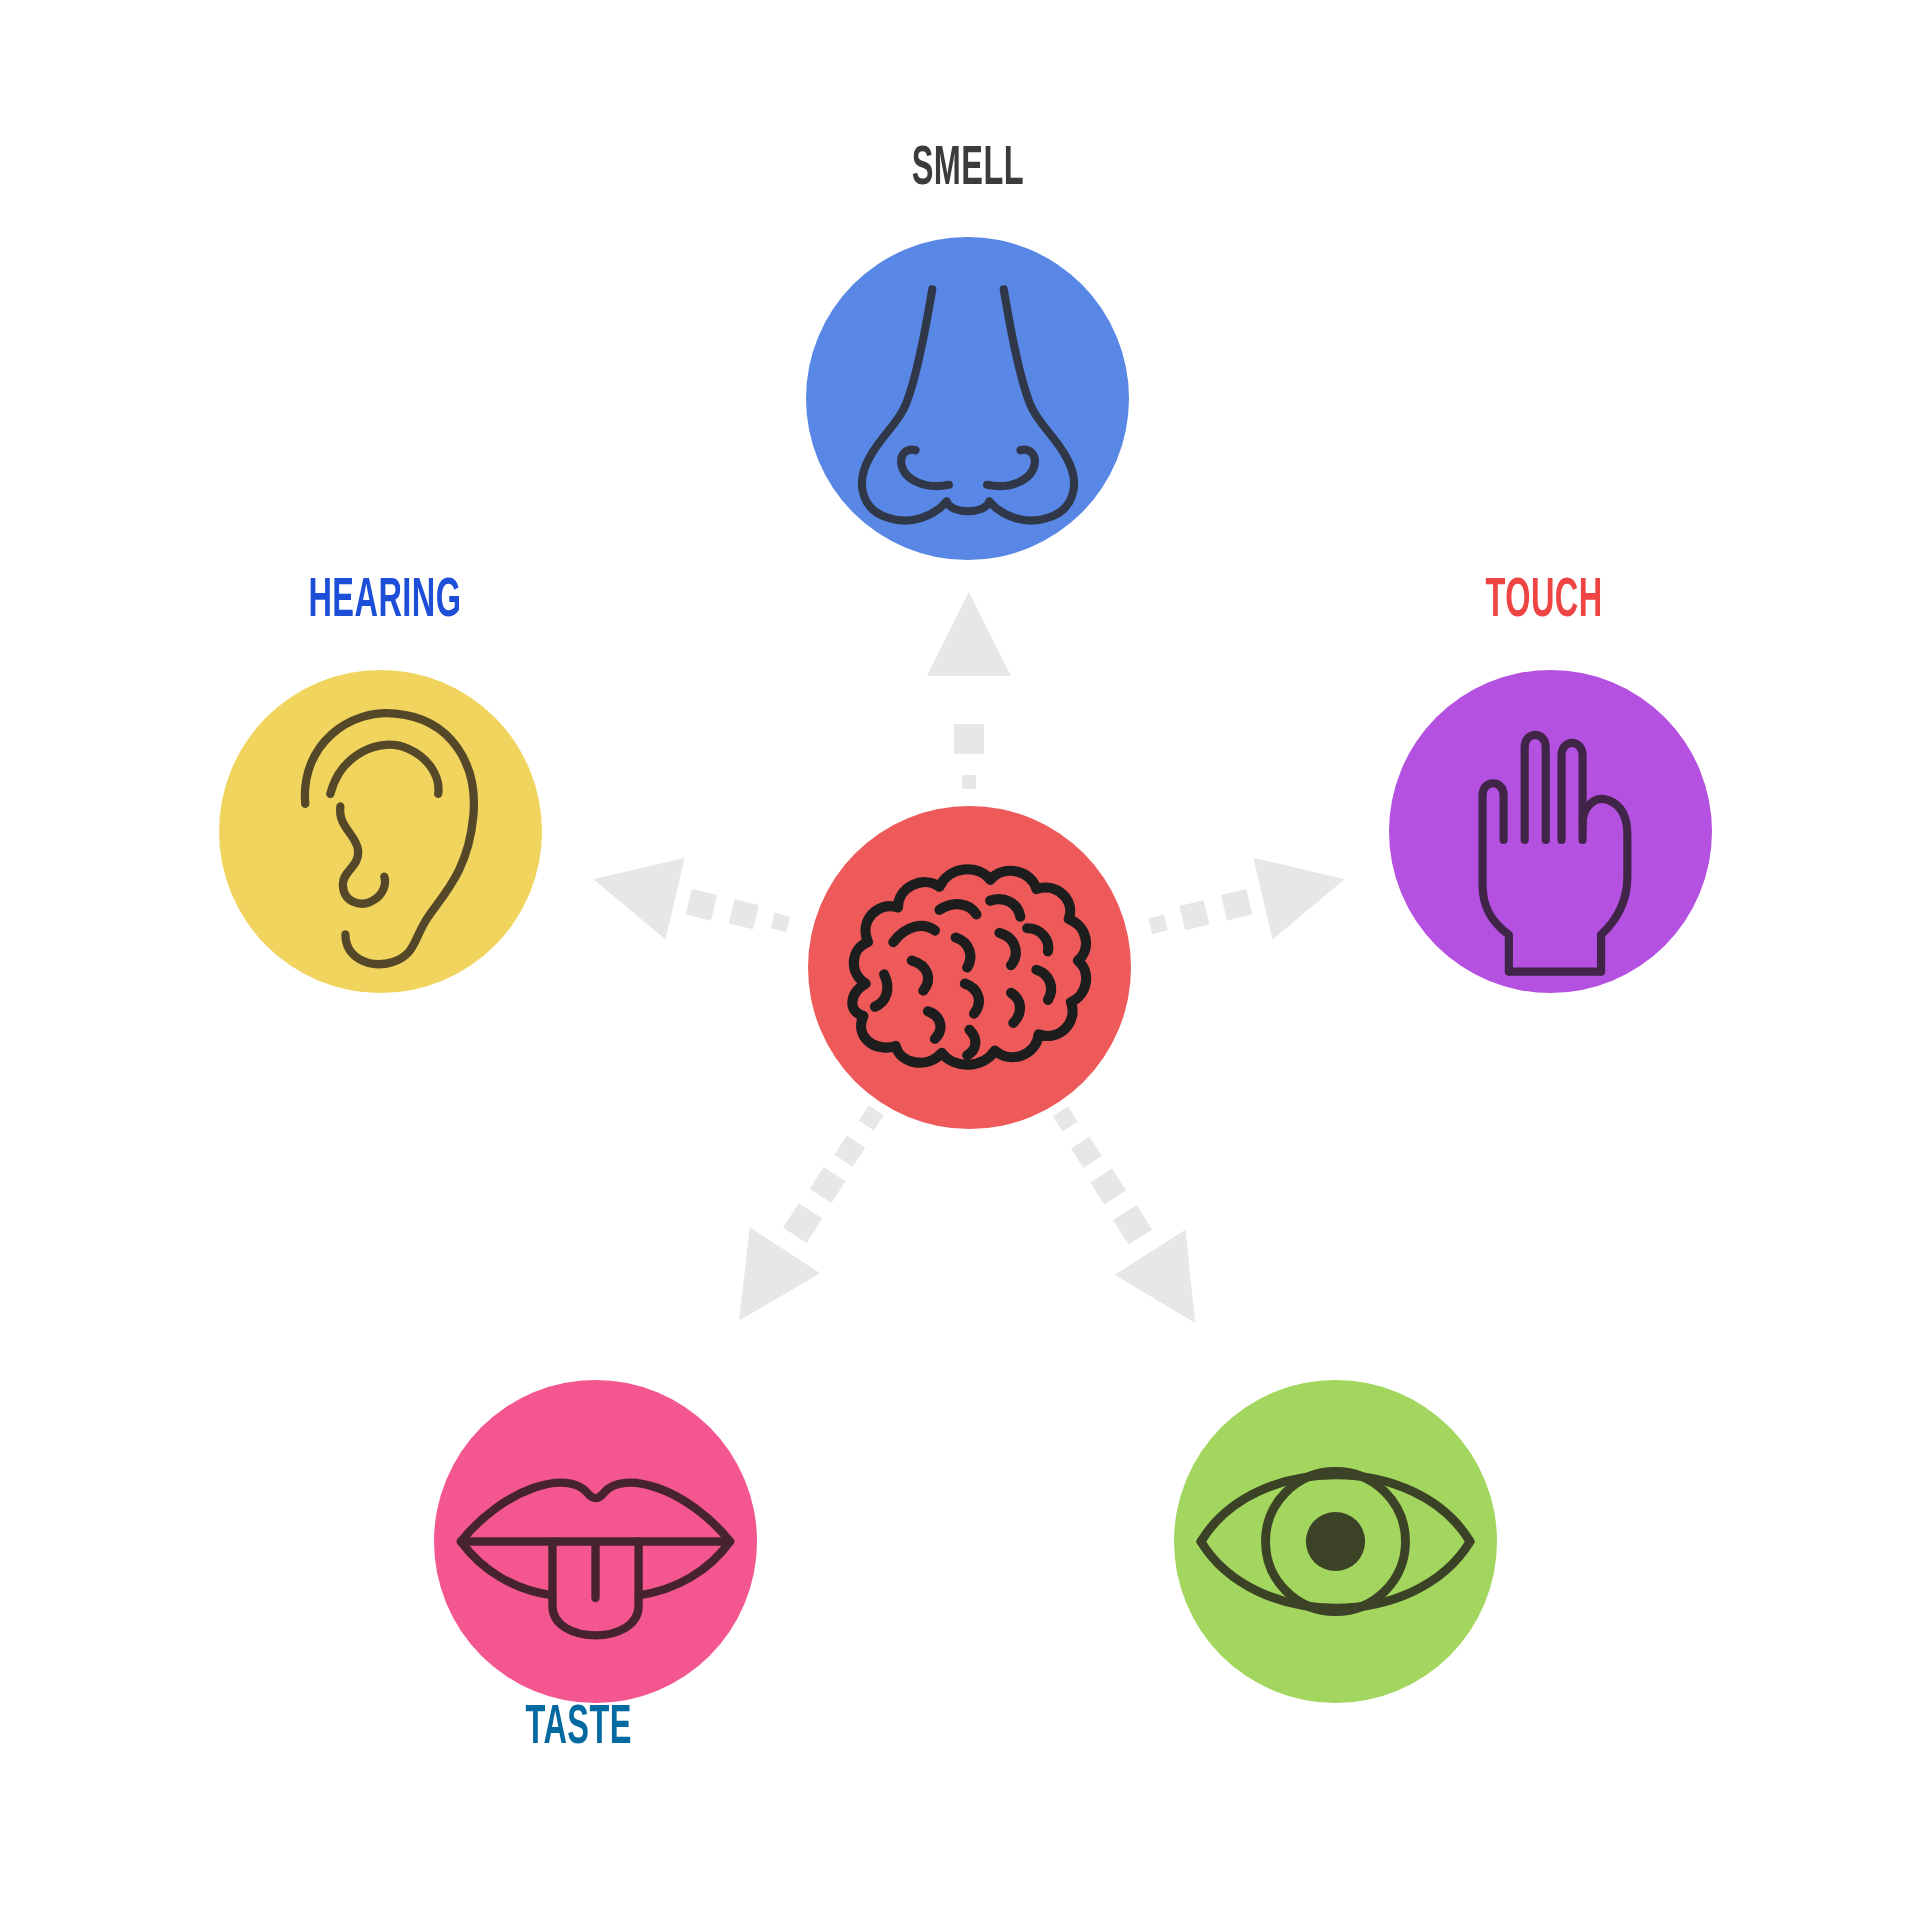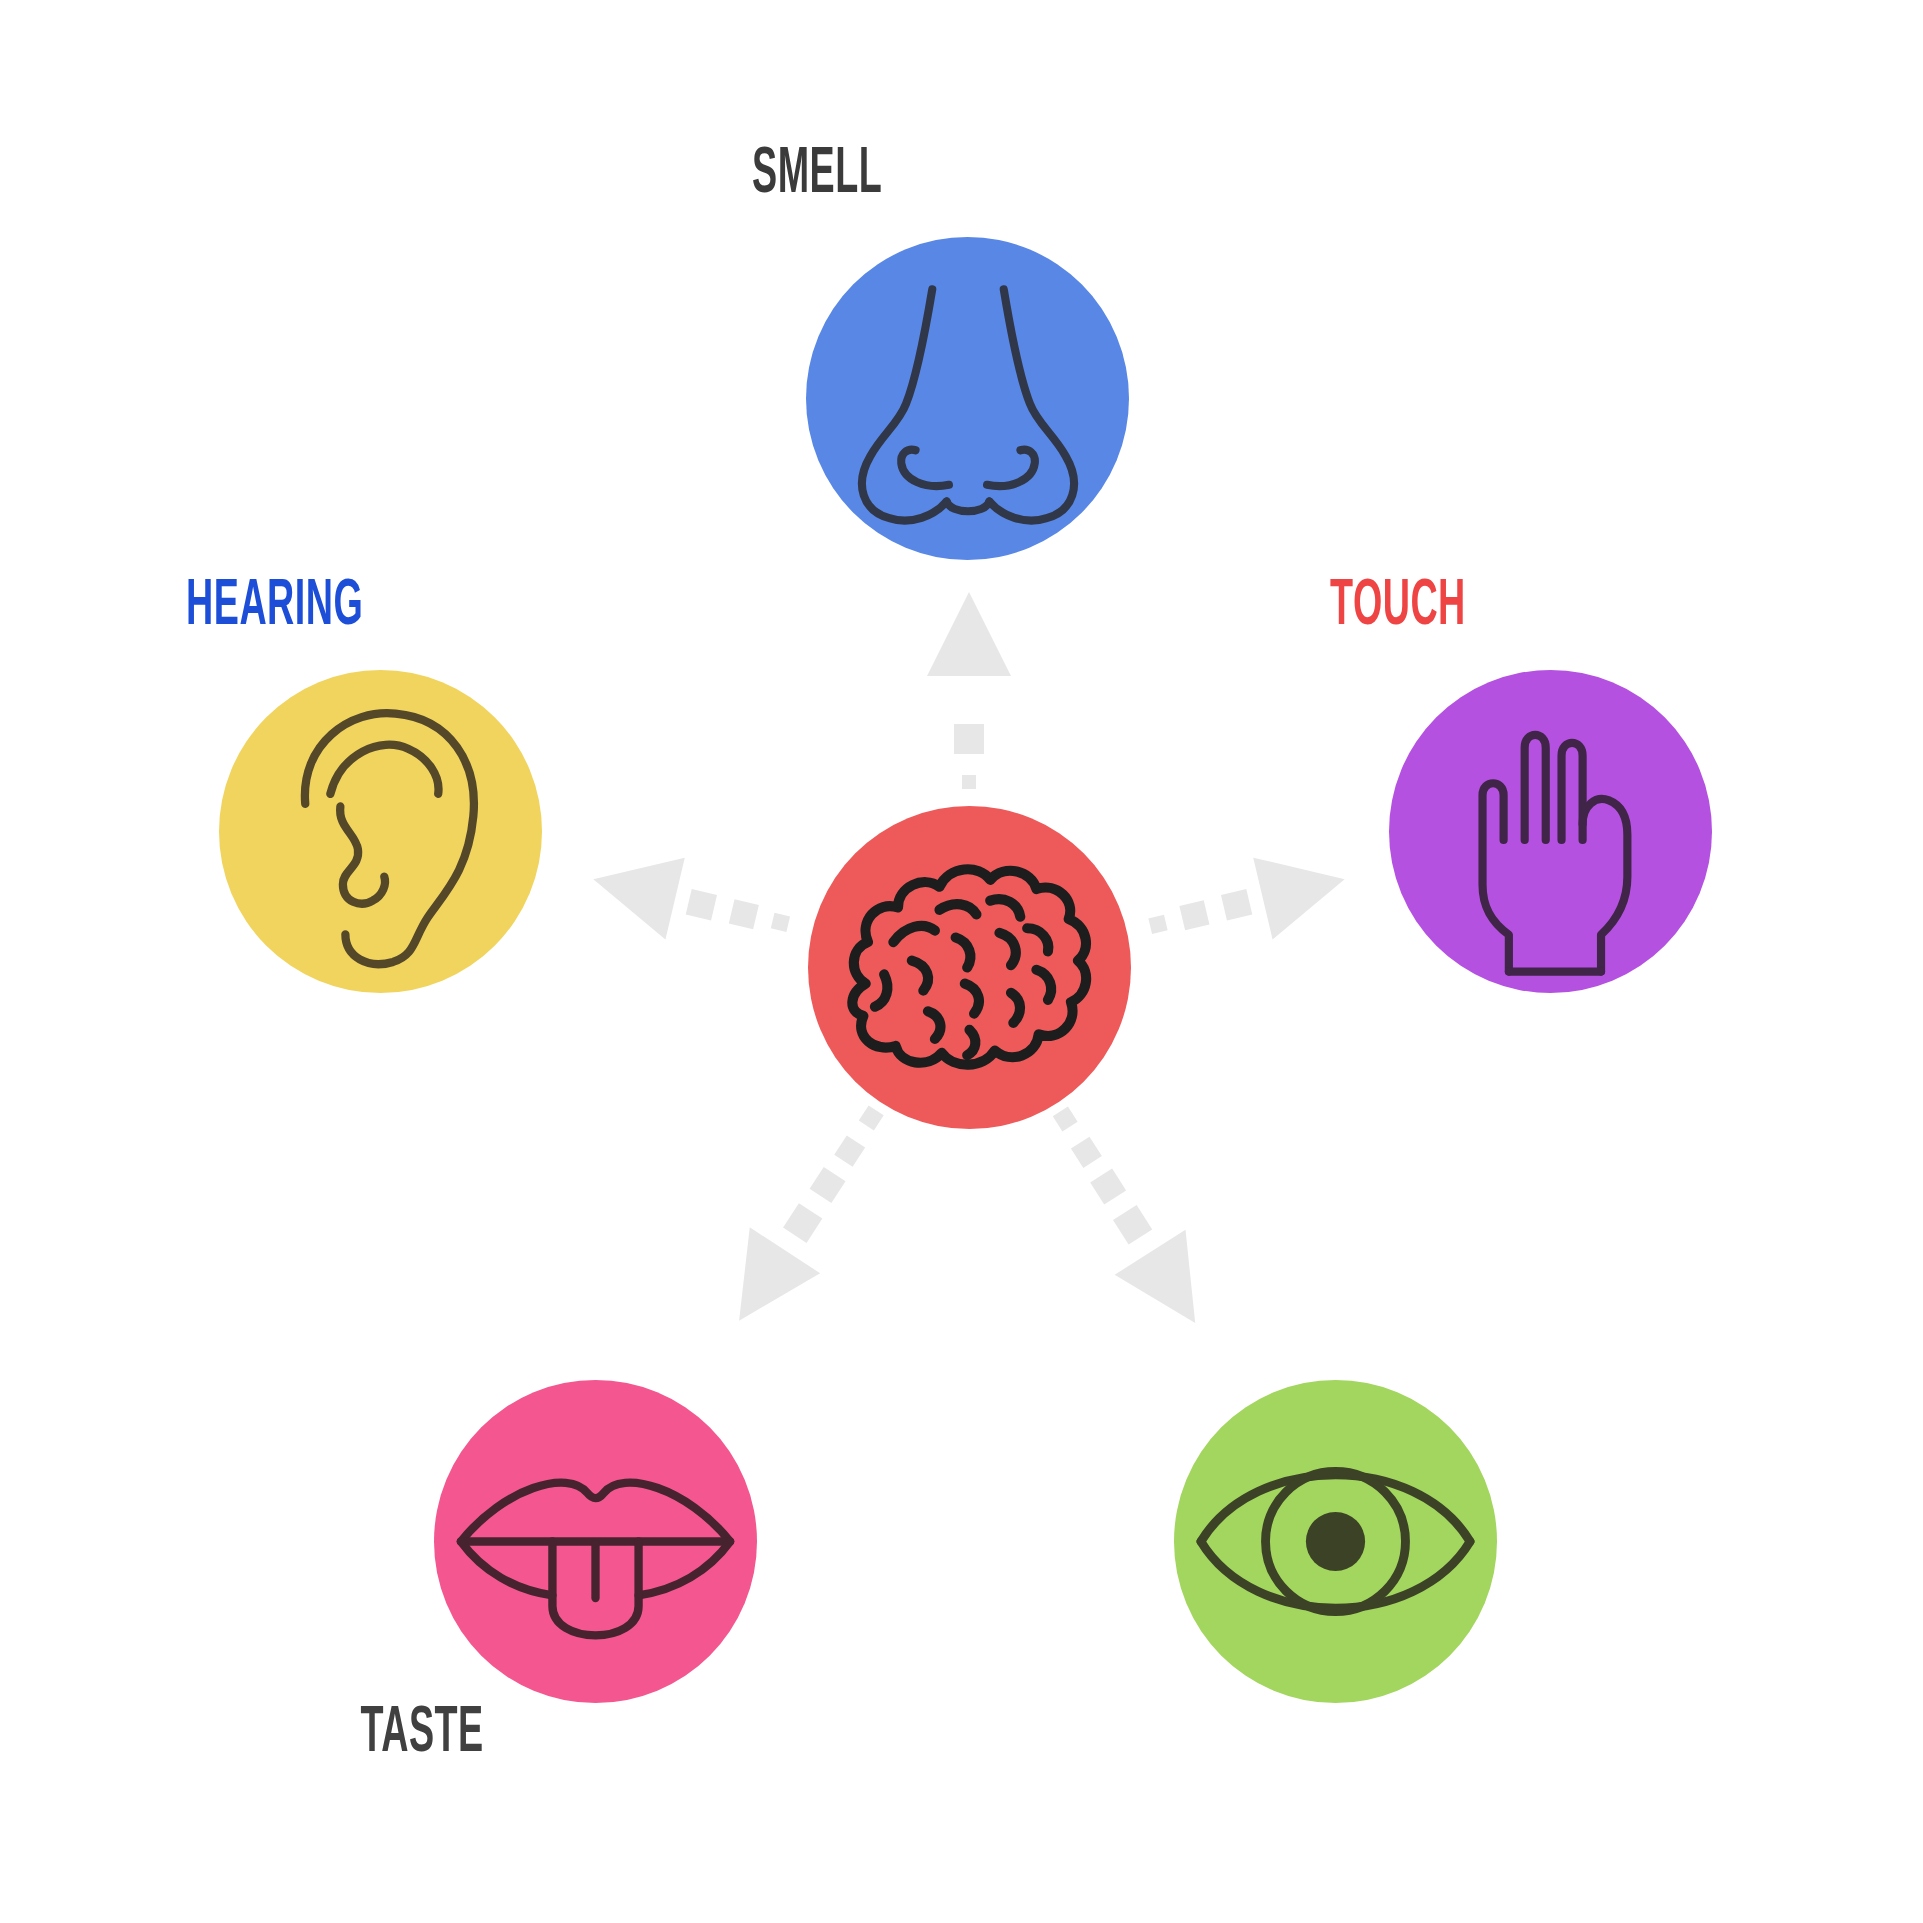--- a/index.html
+++ b/index.html
@@ -12,21 +12,22 @@
   .node{
     position:absolute;
     width:323px;height:323px;
     border-radius:50%;
     display:flex;align-items:center;justify-content:center;
   }
   .node svg{display:block;}
   .lbl{
     position:absolute;
     width:526px;
-    font-size:65px;
+    text-align:center;
+    font-size:56px;
     font-weight:700;
     line-height:1;
     letter-spacing:0.8px;
     white-space:nowrap;
   }
   .lbl span{
     display:inline-block;
     transform:scaleX(0.58);
     transform-origin:center center;
   }
@@ -105,21 +106,21 @@
     <div class="dash" style="left: 170px; top: -9px; width: 18px; height: 18px; background-color: rgb(231, 231, 231);"></div>
     <div class="dash" style="left: 207px; top: -11.3px; width: 22.5px; height: 22.5px; background-color: rgb(231, 231, 231);"></div>
     <div class="dash" style="left: 246px; top: -12.8px; width: 25.6px; height: 25.6px; background-color: rgb(231, 231, 231);"></div>
     <div class="dash" style="left: 290px; top: -14.3px; width: 28.6px; height: 28.6px; background-color: rgb(231, 231, 231);"></div>
     <div class="tri" style="left: 337px; border-left-color: rgb(231, 231, 231);"></div>
   </div>
 
   <div class="lbl" id="lbl-smell" style="color: rgb(59, 59, 59);"><span>SMELL</span></div>
   <div class="lbl" id="lbl-hearing" style="color: #1d4ed8;"><span>HEARING</span></div>
   <div class="lbl" id="lbl-touch" style="color: #ef4444;"><span>TOUCH</span></div>
-  <div class="lbl" id="lbl-taste" style="color: #404040;"><span>TASTE</span></div>
+  <div class="lbl" id="lbl-taste" style="color: #0369a1;"><span>TASTE</span></div>
 
   <div class="node" id="node-smell" style="background-color: rgb(88, 135, 229);">
     <svg width="286" height="286" viewBox="0 0 120 120" fill="none" stroke="currentColor" stroke-width="3.4" stroke-linecap="round" stroke-linejoin="round" style="color: rgb(48, 55, 72);">
       <path d="M45,14 C42,32 38,52 34,62 C31,70 24,75 19,84 C12,96 16,107 27,110 C36,113 46,109 51,103"></path>
       <path d="M75,14 C78,32 82,52 86,62 C89,70 96,75 101,84 C108,96 104,107 93,110 C84,113 74,109 69,103"></path>
       <path d="M51,103 C53,108.5 67,108.5 69,103"></path>
       <path d="M52,96 C42,98 33,94 32,87 C31.5,83 34.5,80.5 38,81.5"></path>
       <path d="M68,96 C78,98 87,94 88,87 C88.5,83 85.5,80.5 82,81.5"></path>
     </svg>
   </div>

